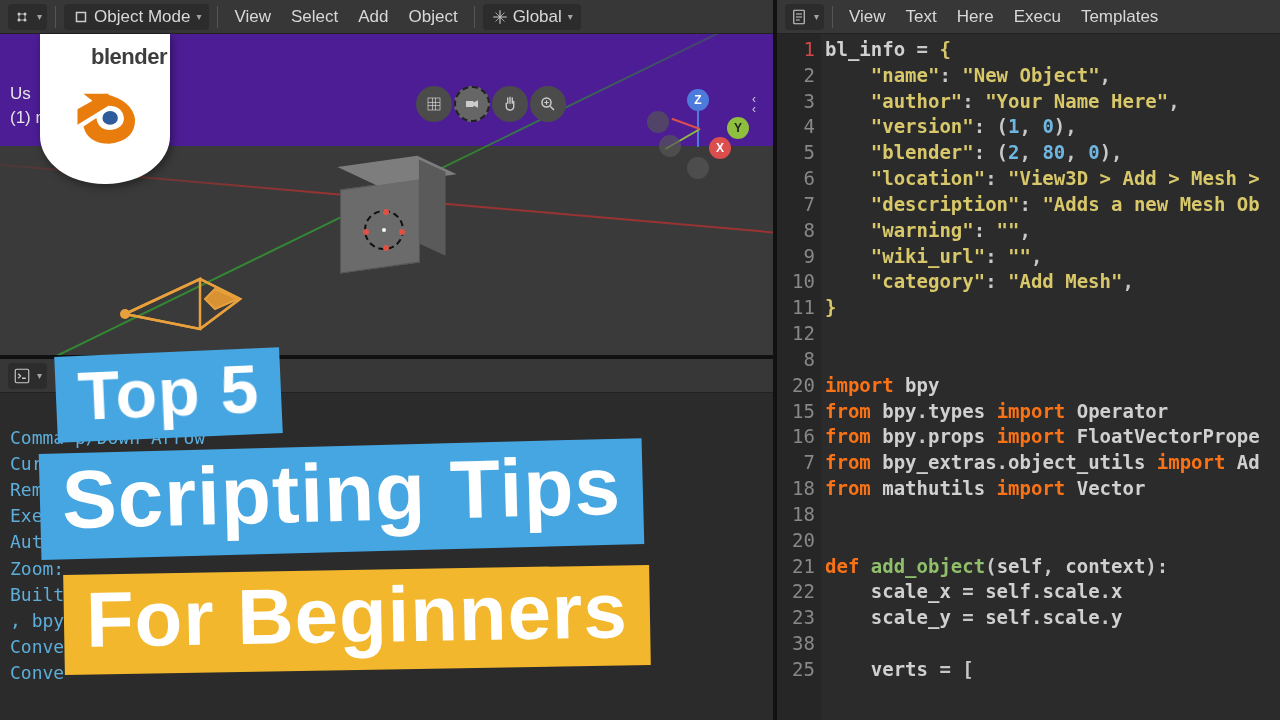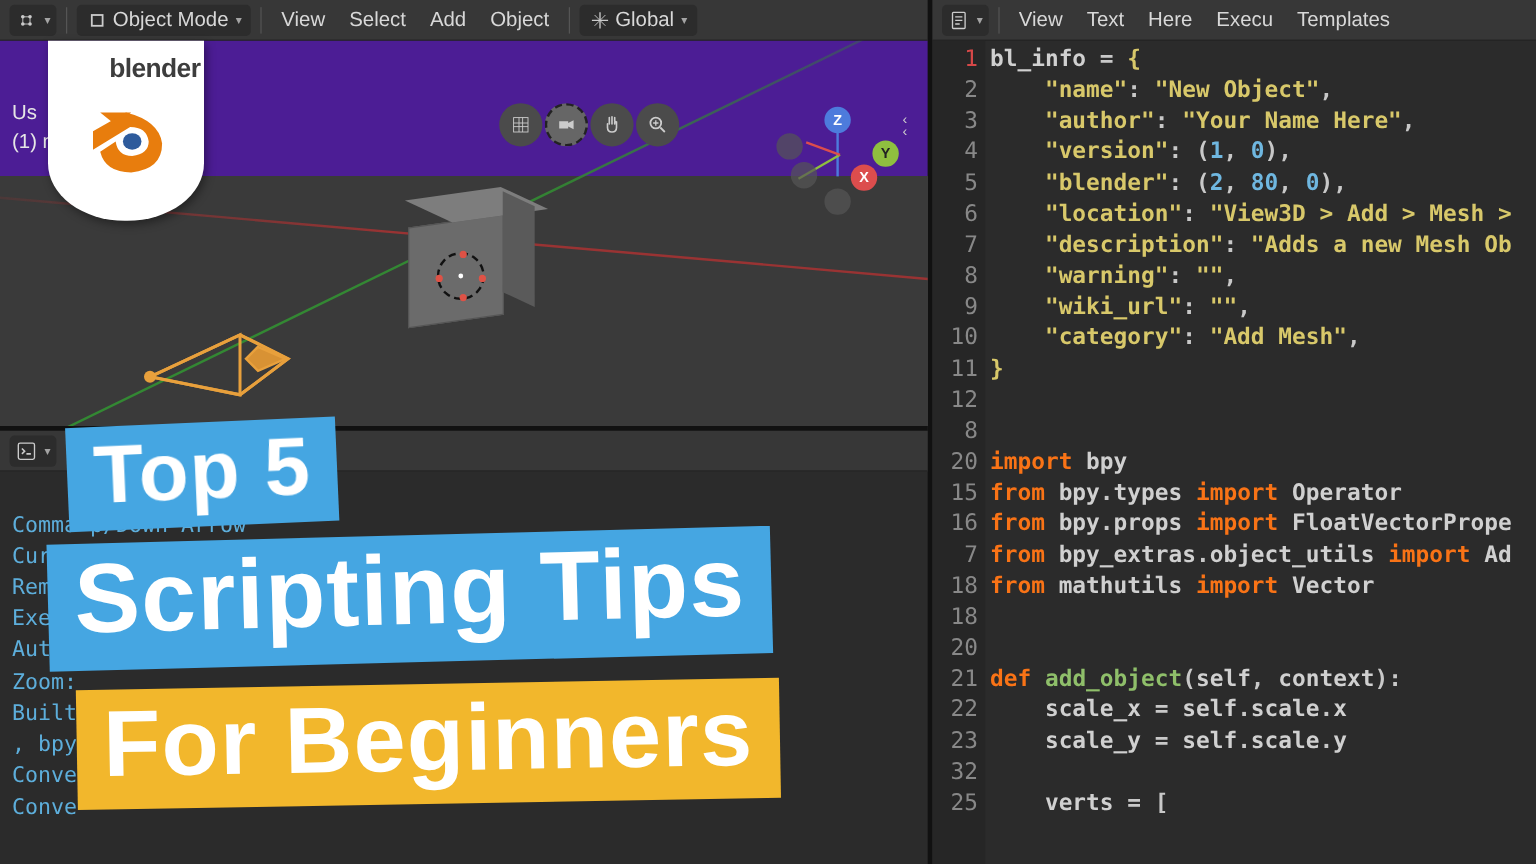--- a/index.html
+++ b/index.html
@@ -342,21 +342,21 @@
           <div>20</div>
           <div>15</div>
           <div>16</div>
           <div>7</div>
           <div>18</div>
           <div>18</div>
           <div>20</div>
           <div>21</div>
           <div>22</div>
           <div>23</div>
-          <div>32</div>
+          <div>38</div>
           <div>25</div>
         </div>
       <div class="code" id="code"><div><span class="var">bl_info</span><span class="op"> </span><span class="op">=</span><span class="op"> </span><span class="brace">{</span></div><div><span class="var">    </span><span class="str">"name"</span><span class="punc">: </span><span class="str">"New Object"</span><span class="punc">,</span></div><div><span class="var">    </span><span class="str">"author"</span><span class="punc">: </span><span class="str">"Your Name Here"</span><span class="punc">,</span></div><div><span class="var">    </span><span class="str">"version"</span><span class="punc">: (</span><span class="num">1</span><span class="punc">, </span><span class="num">0</span><span class="punc">),</span></div><div><span class="var">    </span><span class="str">"blender"</span><span class="punc">: (</span><span class="num">2</span><span class="punc">, </span><span class="num">80</span><span class="punc">, </span><span class="num">0</span><span class="punc">),</span></div><div><span class="var">    </span><span class="str">"location"</span><span class="punc">: </span><span class="str">"View3D &gt; Add &gt; Mesh &gt;</span></div><div><span class="var">    </span><span class="str">"description"</span><span class="punc">: </span><span class="str">"Adds a new Mesh Ob</span></div><div><span class="var">    </span><span class="str">"warning"</span><span class="punc">: </span><span class="str">""</span><span class="punc">,</span></div><div><span class="var">    </span><span class="str">"wiki_url"</span><span class="punc">: </span><span class="str">""</span><span class="punc">,</span></div><div><span class="var">    </span><span class="str">"category"</span><span class="punc">: </span><span class="str">"Add Mesh"</span><span class="punc">,</span></div><div><span class="brace">}</span></div><div>&nbsp;</div><div>&nbsp;</div><div><span class="kw">import</span><span class="var"> bpy</span></div><div><span class="kw">from</span><span class="var"> bpy</span><span class="punc">.</span><span class="var">types </span><span class="kw">import</span><span class="var"> Operator</span></div><div><span class="kw">from</span><span class="var"> bpy</span><span class="punc">.</span><span class="var">props </span><span class="kw">import</span><span class="var"> FloatVectorPrope</span></div><div><span class="kw">from</span><span class="var"> bpy_extras</span><span class="punc">.</span><span class="var">object_utils </span><span class="kw">import</span><span class="var"> Ad</span></div><div><span class="kw">from</span><span class="var"> mathutils </span><span class="kw">import</span><span class="var"> Vector</span></div><div>&nbsp;</div><div>&nbsp;</div><div><span class="kw">def</span><span class="var"> </span><span class="fn">add_object</span><span class="punc">(</span><span class="var">self</span><span class="punc">, </span><span class="var">context</span><span class="punc">):</span></div><div><span class="var">    scale_x </span><span class="op">=</span><span class="var"> self</span><span class="punc">.</span><span class="var">scale</span><span class="punc">.</span><span class="var">x</span></div><div><span class="var">    scale_y </span><span class="op">=</span><span class="var"> self</span><span class="punc">.</span><span class="var">scale</span><span class="punc">.</span><span class="var">y</span></div><div>&nbsp;</div><div><span class="var">    verts </span><span class="op">=</span><span class="var"> </span><span class="punc">[</span></div></div>
     </div>
   </div>
 </div>
 
 <div class="badge">
   <div class="txt">blender</div>
   <svg viewBox="0 0 100 100">

